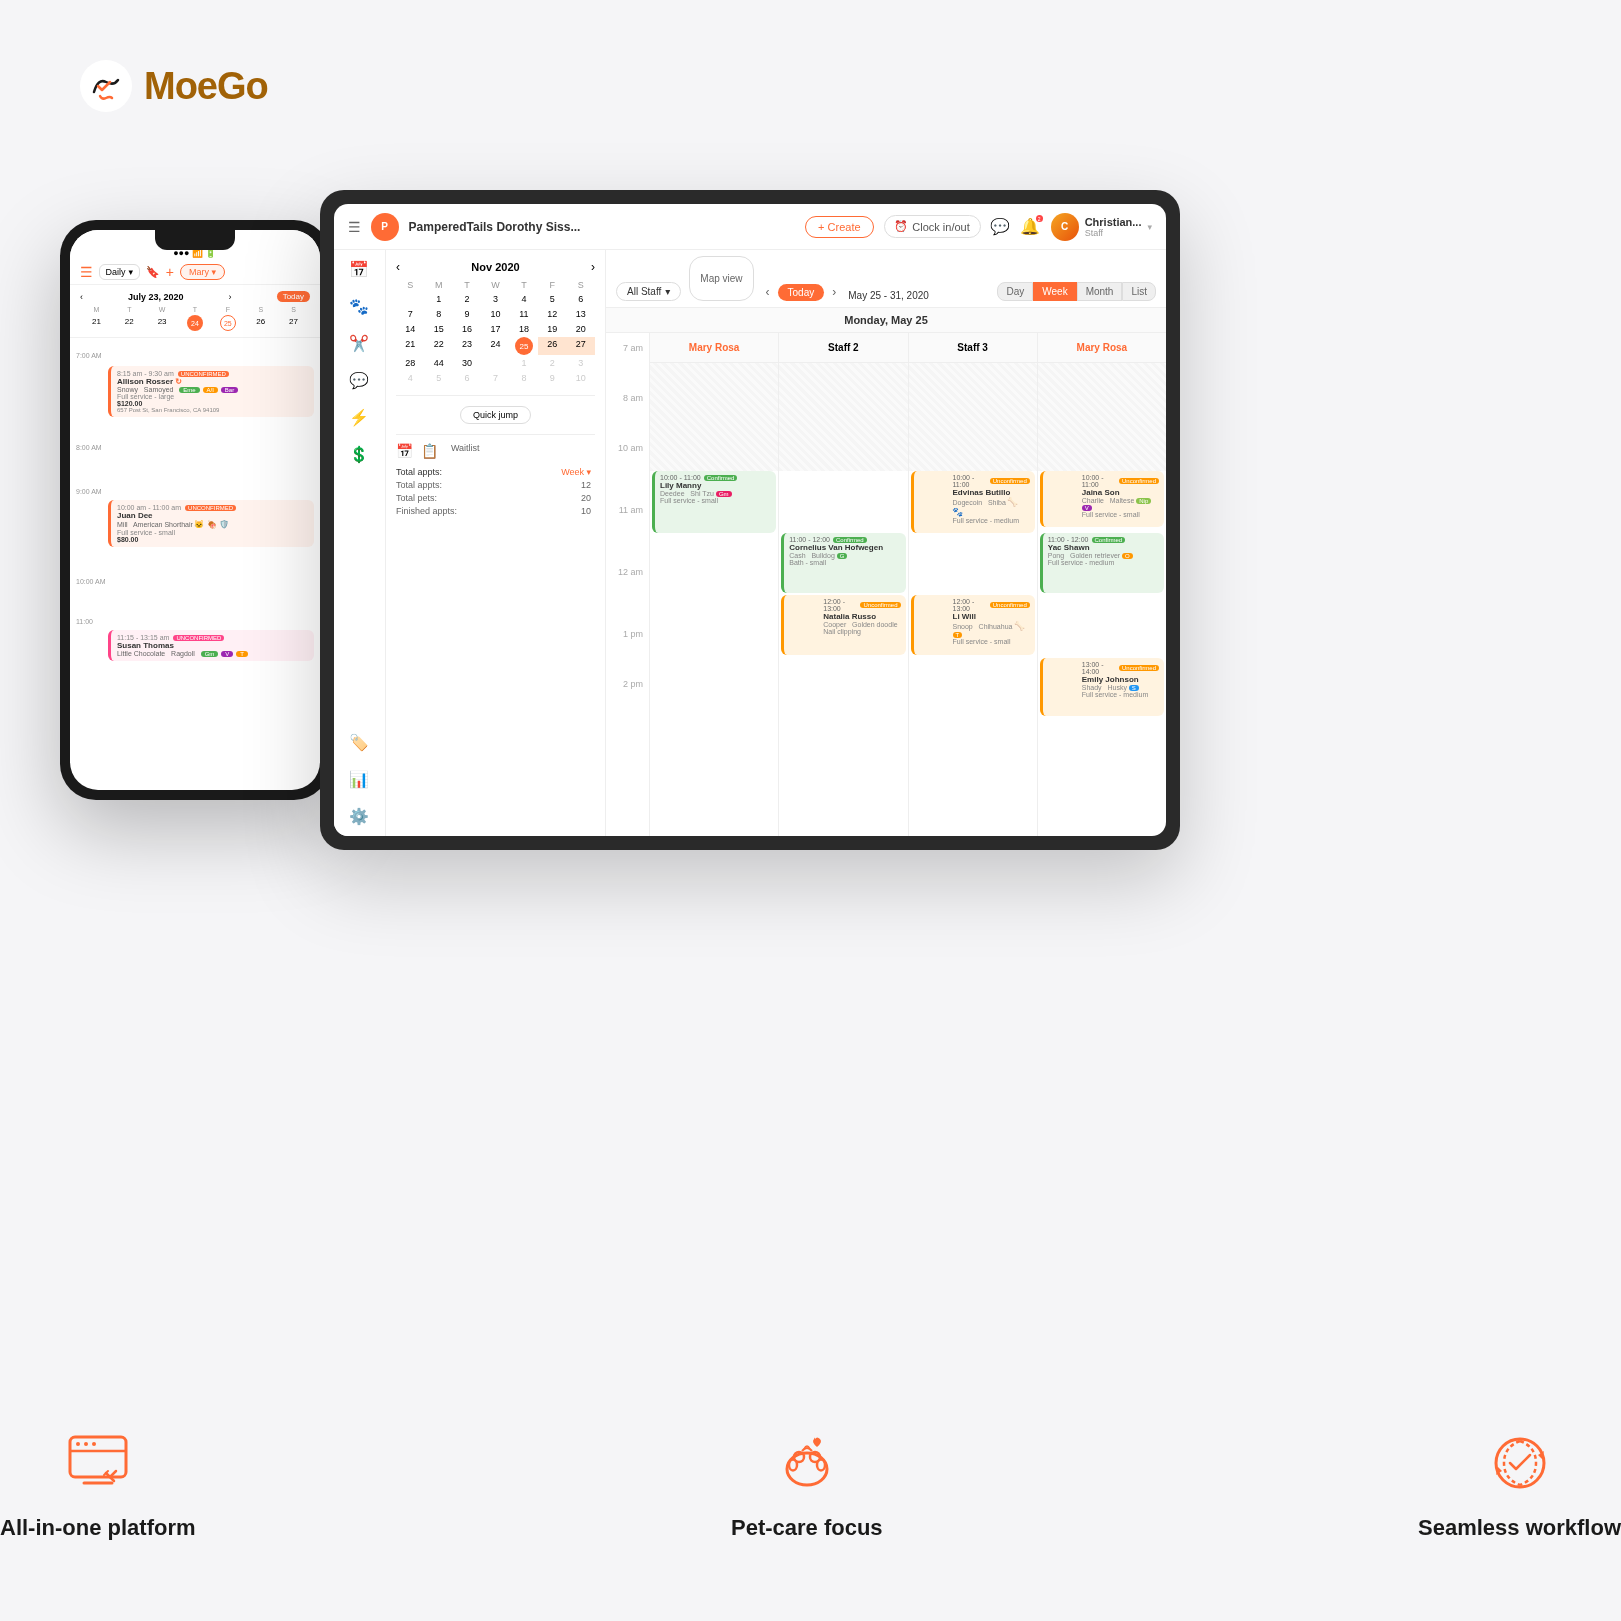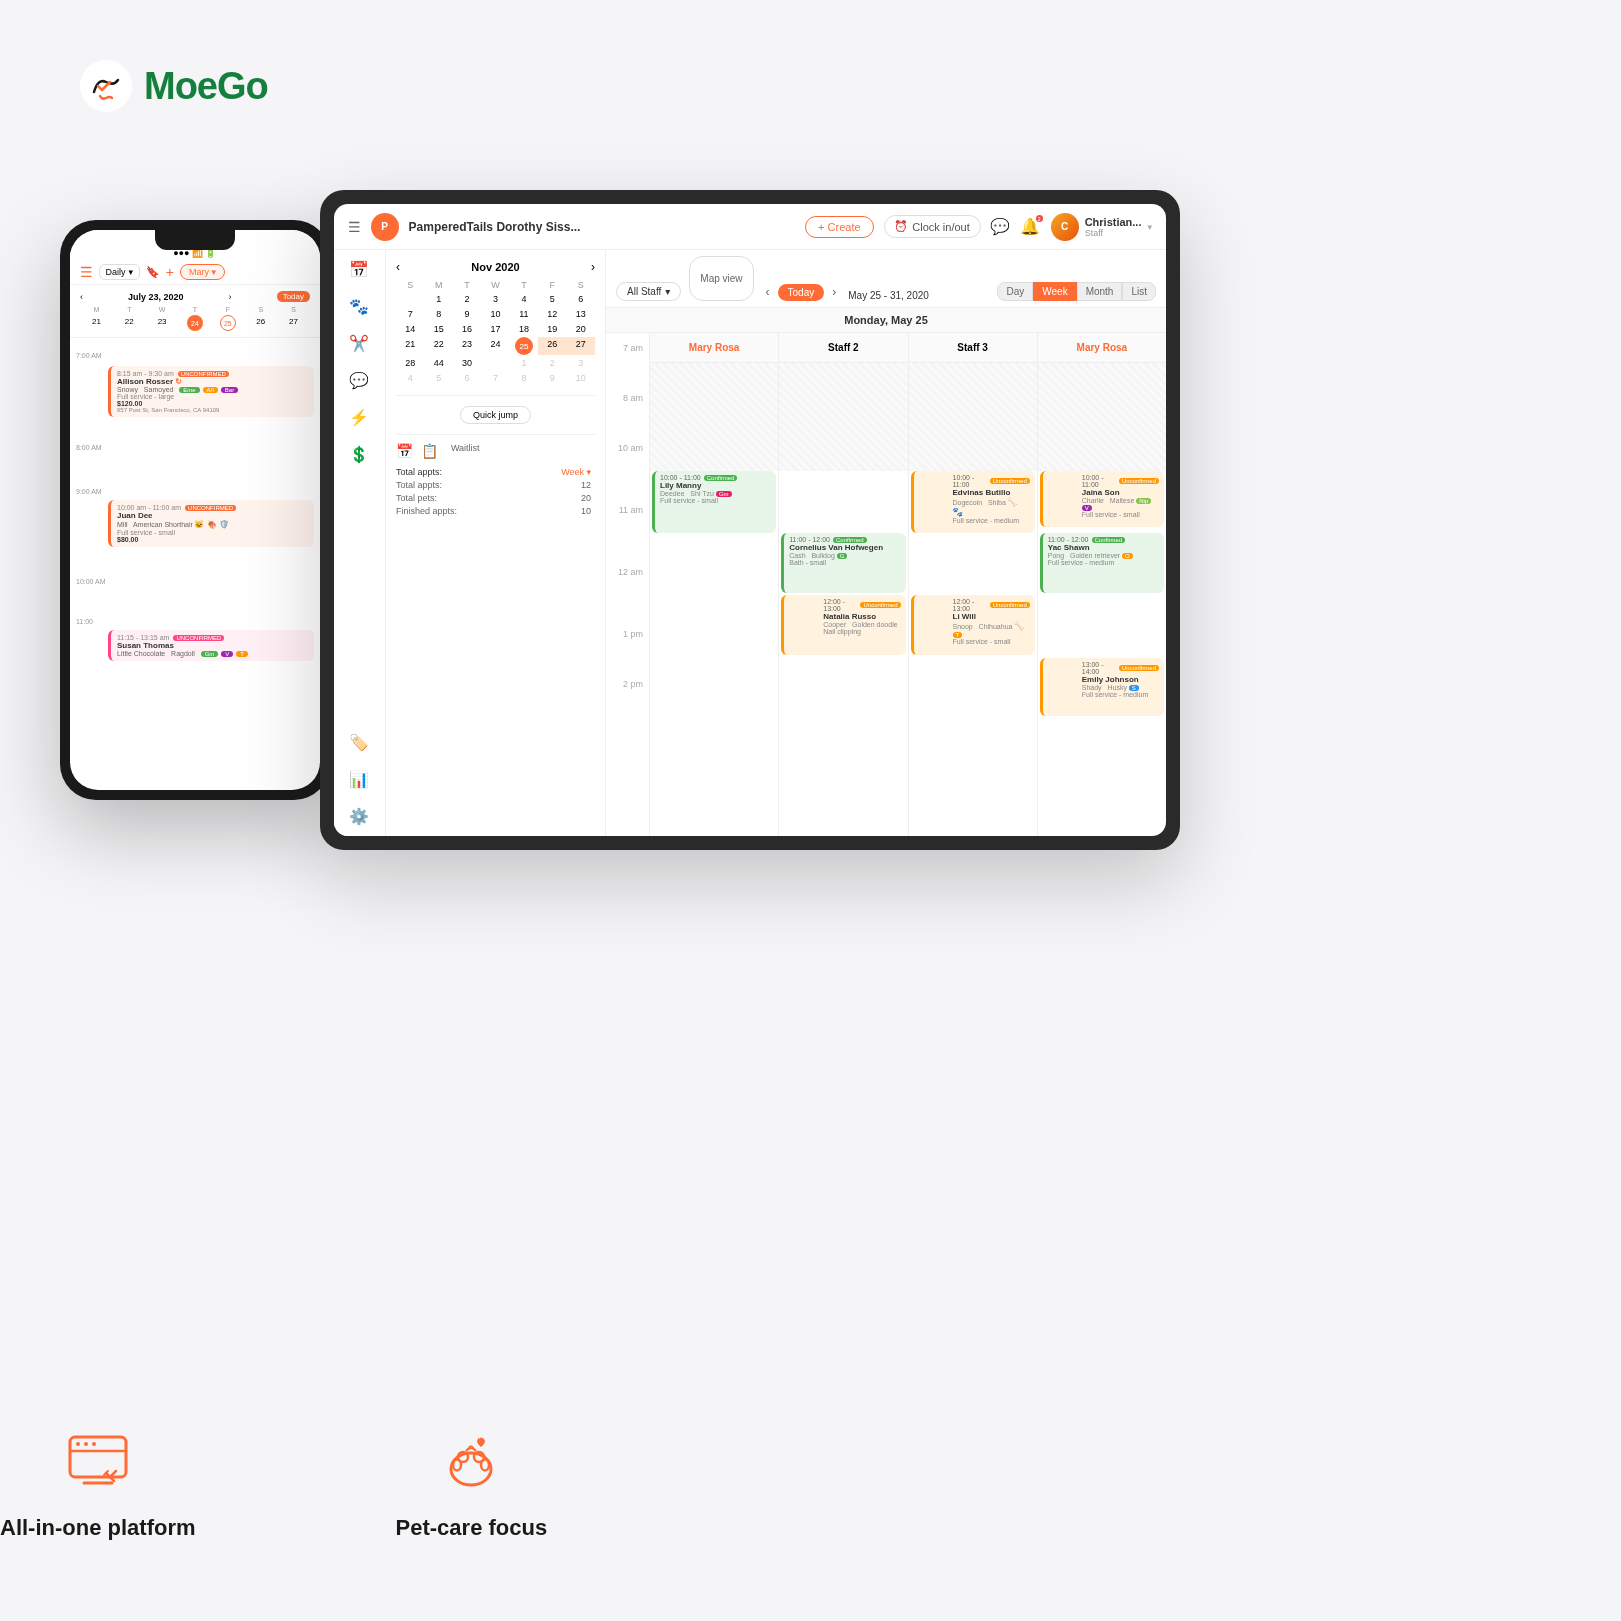--- a/index.html
+++ b/index.html
@@ -564,21 +564,21 @@
       );
     }
 
     
     .features-row {
       position: absolute;
       bottom: 80px;
       left: 0;
       right: 0;
       display: flex;
-      justify-content: flex-start;
+      justify-content: space-between;
       gap: 200px;
       align-items: center;
     }
     .feature-item {
       display: flex;
       flex-direction: column;
       align-items: center;
       gap: 16px;
     }
     .feature-icon {
@@ -597,21 +597,21 @@
 </head>
 <body>
 
 <div class="logo-area">
   <svg class="logo-icon" viewBox="0 0 52 52" fill="none">
     <circle cx="26" cy="26" r="26" fill="#fff"></circle>
     <path d="M14 32 Q18 18 26 22 Q34 26 38 20" stroke="#1a1a1a" stroke-width="2.5" fill="none" stroke-linecap="round"></path>
     <path d="M20 36 Q22 40 26 38 Q30 36 32 38" stroke="#ff6b35" stroke-width="2.5" fill="none" stroke-linecap="round"></path>
     <path d="M18 26 L22 30 L30 22" stroke="#ff6b35" stroke-width="2.5" fill="none" stroke-linecap="round" stroke-linejoin="round"></path>
   </svg>
-  <span style="font-size:38px;font-weight:700;color:#15803d;letter-spacing:-1px;text-align:right;">MoeGo</span>
+  <span style="font-size:38px;font-weight:700;color:#a16207;letter-spacing:-1px;text-align:right;">MoeGo</span>
 </div>
 
 <div class="phone-container">
   <div class="phone-body">
     <div class="phone-notch"></div>
     <div class="phone-screen">
 
       <div class="phone-status-bar">
         <span>9:09</span>
         <span>●●● 📶 🔋</span>
@@ -1045,13 +1045,28 @@
         <ellipse cx="50" cy="38" rx="4" ry="5.5" stroke="#ff6b35" stroke-width="2.5" fill="none"></ellipse>
         <path d="M31 24 Q36 18 41 24" stroke="#ff6b35" stroke-width="2" fill="none"></path>
         <path d="M33 22 Q36 16 39 22" stroke="#ff6b35" stroke-width="1.5" fill="none"></path>
 
         <path d="M44 12 Q46 9 49 12 Q52 15 46 20 Q40 15 43 12 Q44 9 44 12Z" fill="#ff6b35"></path>
       </svg>
     </div>
     <span class="feature-label">Pet-care focus</span>
   </div>
 
+  <div class="feature-item">
+    <div class="feature-icon">
+      <svg width="72" height="72" viewBox="0 0 72 72" fill="none">
+        <circle cx="36" cy="36" r="24" stroke="#ff6b35" stroke-width="3" fill="none"></circle>
+        <path d="M36 14 Q52 20 52 36 Q52 52 36 58" stroke="#ff6b35" stroke-width="2.5" fill="none" stroke-dasharray="4 3"></path>
+        <path d="M36 14 Q20 20 20 36 Q20 52 36 58" stroke="#ff6b35" stroke-width="2.5" fill="none" stroke-dasharray="4 3"></path>
+
+        <path d="M26 36 L32 42 L46 28" stroke="#ff6b35" stroke-width="2.5" stroke-linecap="round" stroke-linejoin="round"></path>
+
+        <path d="M54 28 L60 24 L58 32 Z" fill="#ff6b35"></path>
+        <path d="M18 44 L12 48 L14 40 Z" fill="#ff6b35"></path>
+      </svg>
+    </div>
+    <span class="feature-label">Seamless workflow</span>
+  </div>
 </div>
 
 </body></html>

